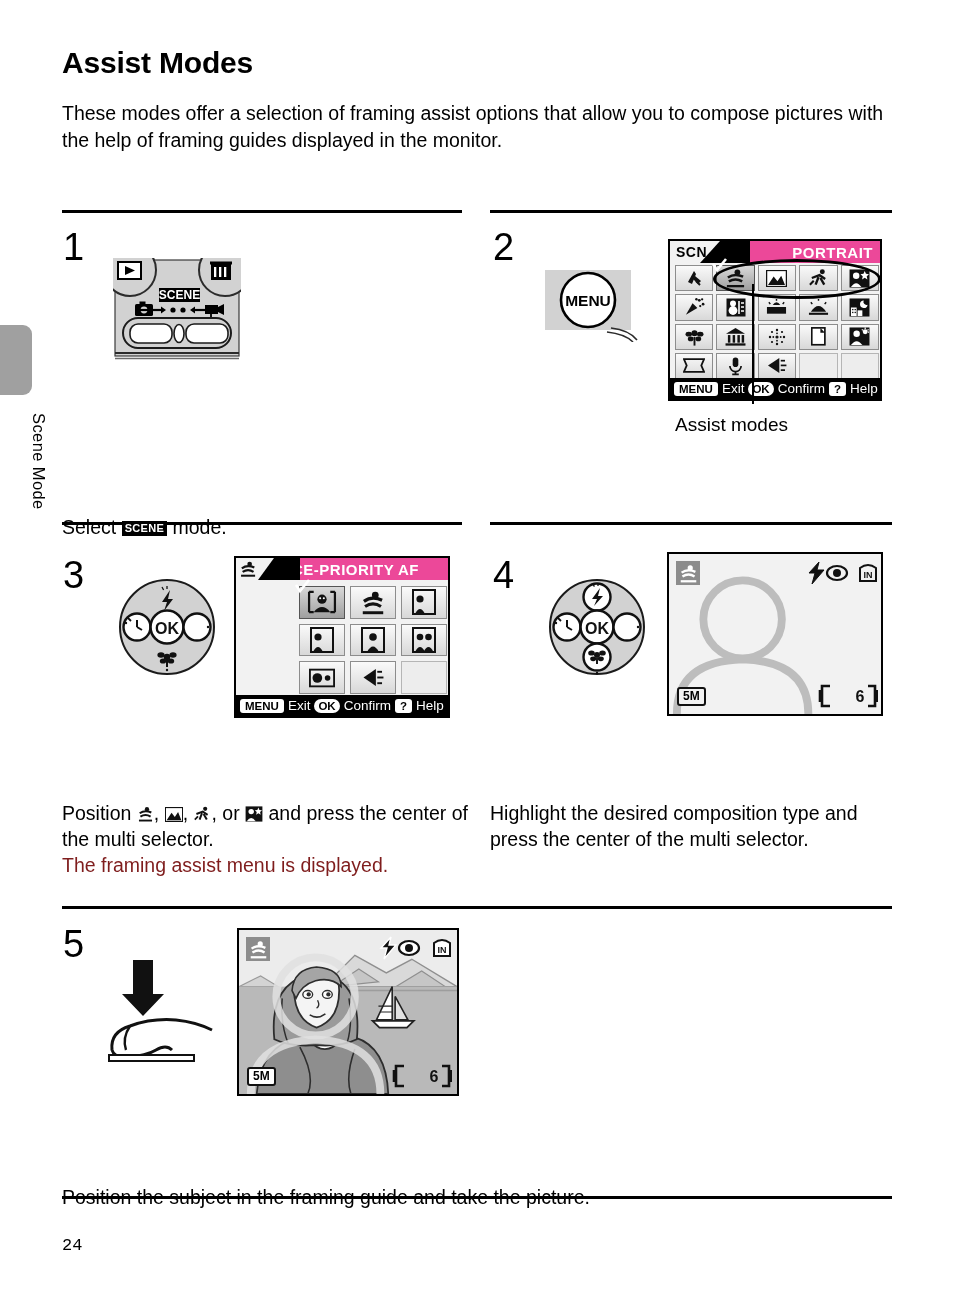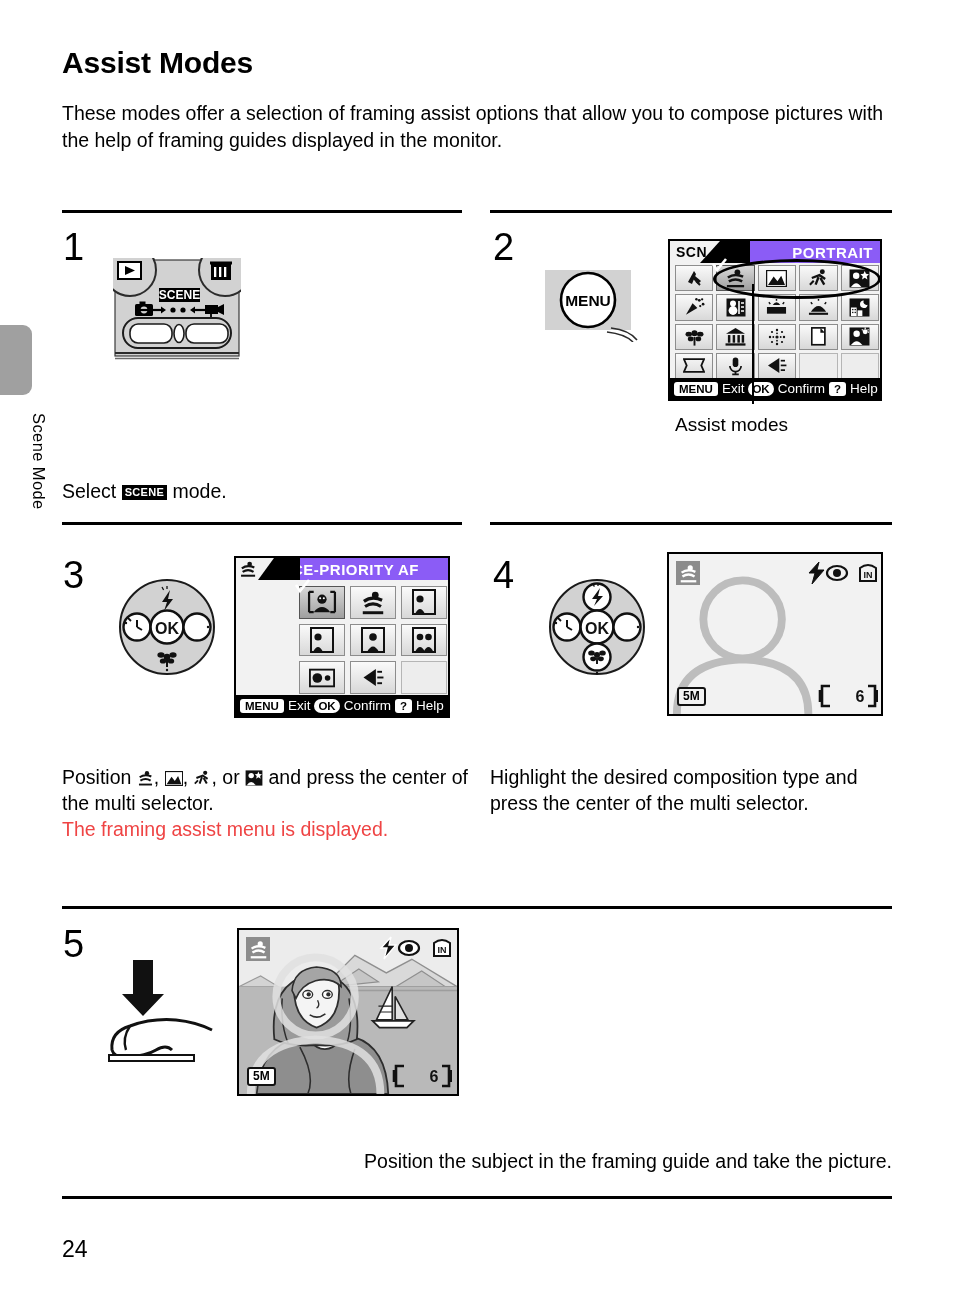--- a/index.html
+++ b/index.html
@@ -37,42 +37,42 @@
   .rule{position:absolute;background:#000;height:2.5px;}
 
   
   .stepnum{
     position:absolute;font-size:38px;font-weight:normal;line-height:1;
     font-family:"Liberation Sans", sans-serif;
   }
 
   
   .caption{
-    position:absolute;font-size:19.5px;line-height:26px;
+    position:absolute;font-size:19.5px;line-height:26px;margin-top:36px;
   }
   .caption b{font-weight:bold;}
-  .caption .sub{display:block;color:#ef4444;}
+  .caption .sub{display:block;color:#7f1d1d;}
 
   
   .scene-badge{
     display:inline-block;background:#000;color:#fff;
     font-size:11px;font-weight:bold;letter-spacing:.3px;
     padding:1px 2px 1px 2px;vertical-align:2px;
     border:1.5px solid #000;line-height:11px;
     font-family:"Liberation Sans", sans-serif;
   }
 
   
   .lcd{
     position:absolute;background:#f2f2f2;border:2px solid #000;
     box-sizing:border-box;
   }
   .lcd-title{
     position:absolute;left:0;top:0;width:100%;height:22px;
-    background:#8b5cf6;color:#fff;
+    background:#ec4899;color:#fff;
     font-size:15px;font-weight:bold;letter-spacing:.5px;
     display:flex;align-items:center;justify-content:flex-end;
     padding-right:7px;box-sizing:border-box;
   }
   .lcd-title .corner{
     position:absolute;left:0;top:0;height:100%;
   }
   .lcd-footer{
     position:absolute;left:0;bottom:0;width:100%;height:21px;
     background:#000;color:#fff;display:flex;align-items:center;
@@ -117,21 +117,21 @@
   
   .art{position:absolute;}
 
   
   .badge-icon{
     position:absolute;background:#8c8c8c;width:22px;height:22px;
     display:flex;align-items:center;justify-content:center;
   }
 
   .pagenum{
-    position:absolute;left:62px;top:1236px;font-size:23px;
+    position:absolute;left:62px;top:1236px;font-size:17px;font-family:Liberation Mono, monospace;
   }
 </style>
 </head>
 <body>
 
 <div class="page">
 
   <div class="side-tab"></div>
   <div class="side-label">Scene Mode</div>
 
@@ -729,16 +729,16 @@
       <path d="M13 2 L5 2 L5 22 L13 22" fill="none" stroke="#111" stroke-width="2.6"></path>
       <path d="M3 6 L3 18" stroke="#111" stroke-width="2.6"></path>
     </svg>
     <svg style="position:absolute;left:185px;bottom:6px;" width="28" height="24" viewBox="0 0 28 24">
       <path d="M18 2 L25 2 L25 22 L18 22" fill="none" stroke="#111" stroke-width="2.6"></path>
       <path d="M27 6 L27 18" stroke="#111" stroke-width="2.6"></path>
       <text x="10" y="18" font-family="Liberation Sans, sans-serif" font-size="16" font-weight="bold" fill="#111" text-anchor="middle">6</text>
     </svg>
   </div>
 
-  <div class="caption" style="left:62px;top:1148px;width:830px;text-align:right;">Position the subject in the framing guide and take the picture.</div>
+  <div class="caption" style="left:62px;top:1148px;width:830px;">Position the subject in the framing guide and take the picture.</div>
 
   <div class="pagenum">24</div>
 </div>
 
 </body></html>

